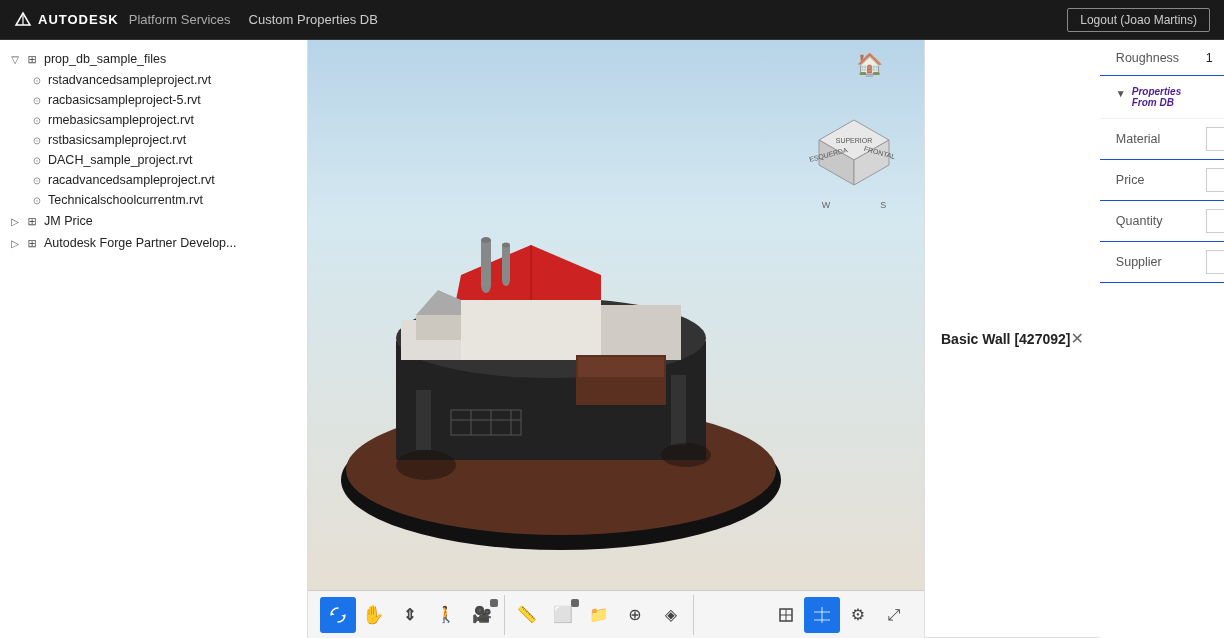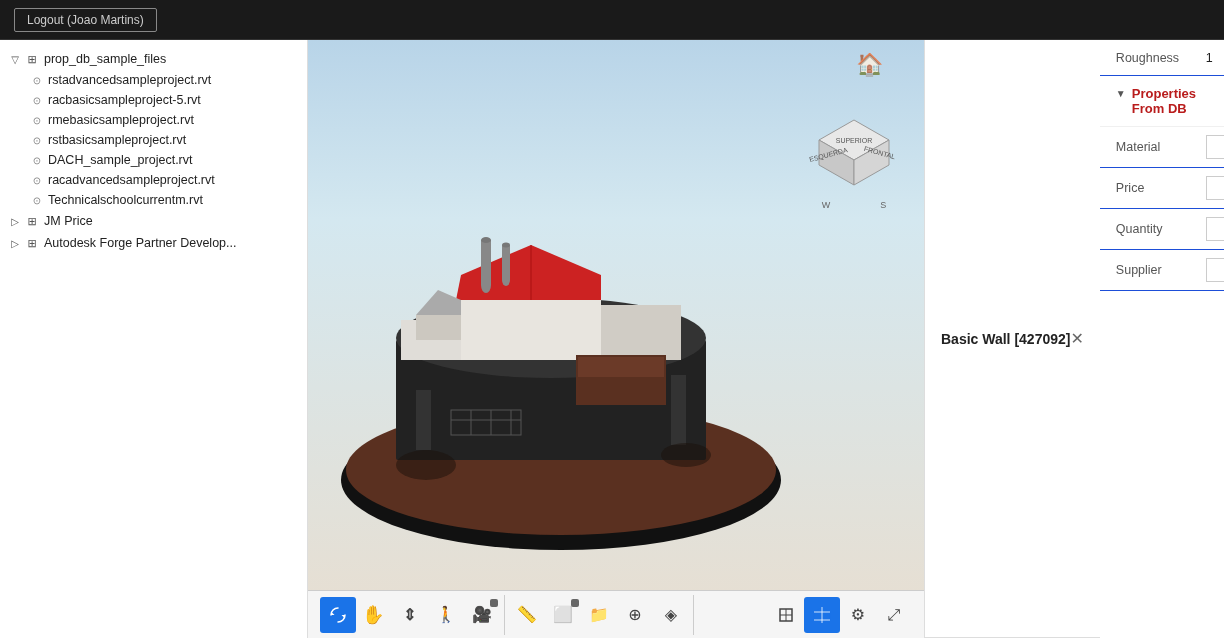--- a/index.html
+++ b/index.html
@@ -231,38 +231,51 @@
       border-bottom: 1px solid #f0f0f0;
     }
     .section-arrow {
       color: #555;
       font-size: 10px;
       margin-right: 6px;
       margin-top: 2px;
     }
     .section-title {
       font-weight: bold;
-      font-size: 13px;
-      color: #b91c1c;
+      font-size: 10px;
+      color: #4c1d95;
+      font-style: italic;
     }
 
     
     #house-icon {
       position: absolute;
       top: 12px;
       right: 120px;
       font-size: 22px;
       color: #888;
       opacity: 0.7;
     }
   </style>
 </head>
 <body>
 
 <div id="header">
+  <div id="header-left">
+    <div id="logo">
+      <svg id="logo-icon" viewBox="0 0 18 18" fill="none">
+        <rect width="18" height="18" fill="#1a1a1a"></rect>
+        <polygon points="9,2 16,14 2,14" fill="none" stroke="white" stroke-width="1.5"></polygon>
+        <line x1="9" y1="2" x2="9" y2="14" stroke="white" stroke-width="1.2"></line>
+      </svg>
+      <span style="color:#fff;font-weight:bold;font-size:13px;letter-spacing:1px;">AUTODESK</span>
+    </div>
+    <span style="color:#aaa;font-size:13px;">Platform Services</span>
+    <span style="color:#ccc;font-size:13px;margin-left:8px;">Custom Properties DB</span>
+  </div>
   <button id="logout-button">Logout (Joao Martins)</button>
 </div>
 
 <div id="main">
 
   <div id="sidebar">
 
     <div class="tree-group">
       <span class="collapse-icon">▽</span>
       <span class="hub-icon">⊞</span>

